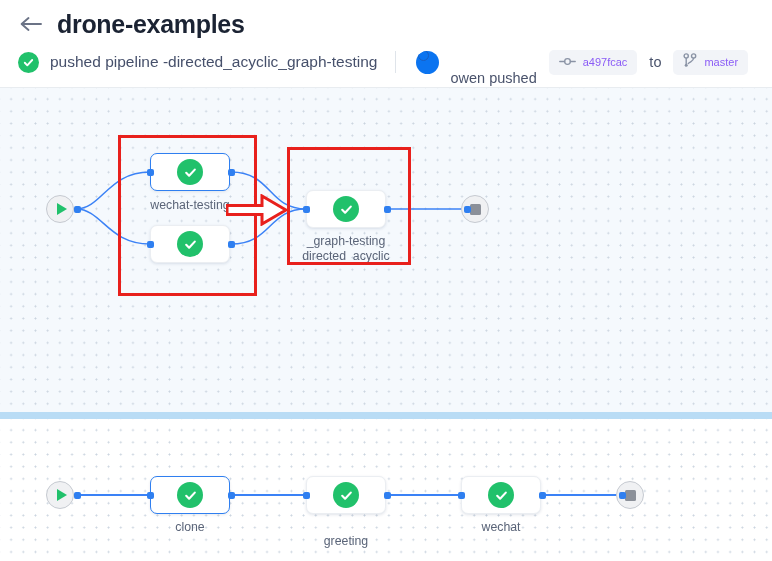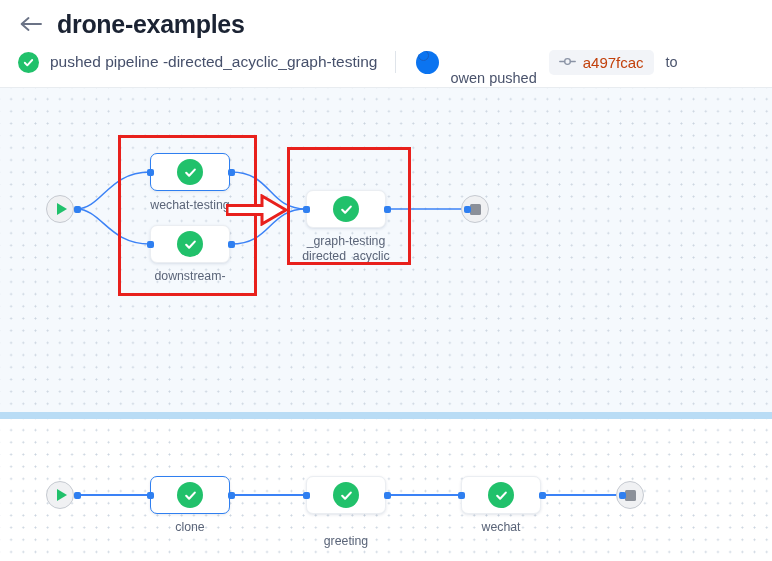--- a/index.html
+++ b/index.html
@@ -120,22 +120,22 @@
     border-radius: 5px;
     background: #f2f4f8;
     display: flex;
     align-items: center;
     gap: 7px;
     flex: 0 0 auto;
     cursor: pointer;
   }
 
   .chip-text {
-    font-size: 15px;
-    color: #c2410c;
+    font-size: 11px;
+    color: #8b5cf6;
     white-space: nowrap;
   }
 
   .to-word {
     margin-left: 12px;
     font-size: 14.5px;
     color: #49526b;
   }
 
   
@@ -300,20 +300,32 @@
           <svg width="17" height="11" viewBox="0 0 18 11">
             <circle cx="9" cy="5.5" r="3" fill="none" stroke="#8a93a5" stroke-width="1.4"></circle>
             <path d="M0.8 5.5 L6 5.5 M12 5.5 L17.2 5.5" stroke="#8a93a5" stroke-width="1.4" stroke-linecap="round"></path>
           </svg>
         </span>
         <span class="chip-text">a497fcac</span>
       </span>
 
       <span class="to-word">to</span>
 
+      <span class="chip">
+        <span>
+          <svg width="14" height="15" viewBox="0 0 14 15">
+            <circle cx="3.2" cy="3" r="2.1" fill="none" stroke="#8a93a5" stroke-width="1.4"></circle>
+            <circle cx="10.6" cy="3" r="2.1" fill="none" stroke="#8a93a5" stroke-width="1.4"></circle>
+            <circle cx="3.2" cy="12.3" r="1.5" fill="#8a93a5"></circle>
+            <path d="M3.2 5.1 L3.2 10.8" stroke="#8a93a5" stroke-width="1.4" stroke-linecap="round"></path>
+            <path d="M10.6 5.1 C10.6 8.6 7.2 8.4 5.2 10.6" fill="none" stroke="#8a93a5" stroke-width="1.4" stroke-linecap="round"></path>
+          </svg>
+        </span>
+        <span class="chip-text">master</span>
+      </span>
 
     </div>
   </div>
 
   <div class="canvas canvas-top">
 
     <svg class="edges">
 
       <path d="M76 121 C102 121, 108 84, 150 84" fill="none" stroke="#3b82f6" stroke-width="1.5"></path>
 
@@ -345,21 +357,20 @@
     <div class="node" style="left:150px; top:137px;">
       <span class="ok">
         <svg width="15" height="15" viewBox="0 0 14 14">
           <path d="M3 7.3 L5.7 10 L11 4.3" fill="none" stroke="#ffffff" stroke-width="2" stroke-linecap="round" stroke-linejoin="round"></path>
         </svg>
       </span>
     </div>
     <div class="port" style="left:147px; top:153px;"></div>
     <div class="port" style="left:228px; top:153px;"></div>
     <div class="node-label" style="left:128px; top:181px;">
-      <div>downstream-</div>
     </div>
 
     <div class="node" style="left:306px; top:102px;">
       <span class="ok">
         <svg width="15" height="15" viewBox="0 0 14 14">
           <path d="M3 7.3 L5.7 10 L11 4.3" fill="none" stroke="#ffffff" stroke-width="2" stroke-linecap="round" stroke-linejoin="round"></path>
         </svg>
       </span>
     </div>
     <div class="port" style="left:303px; top:118px;"></div>

